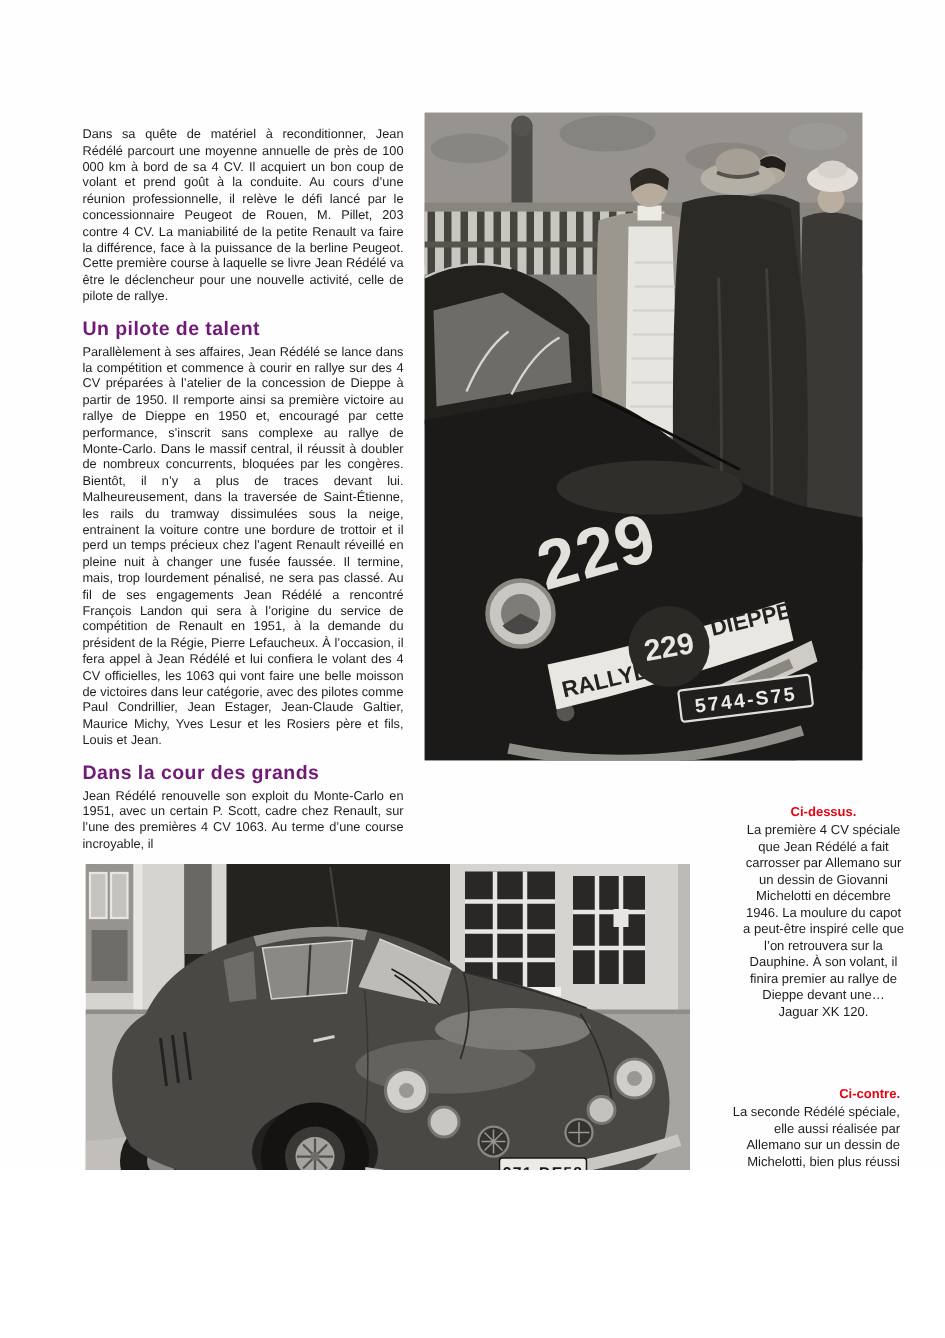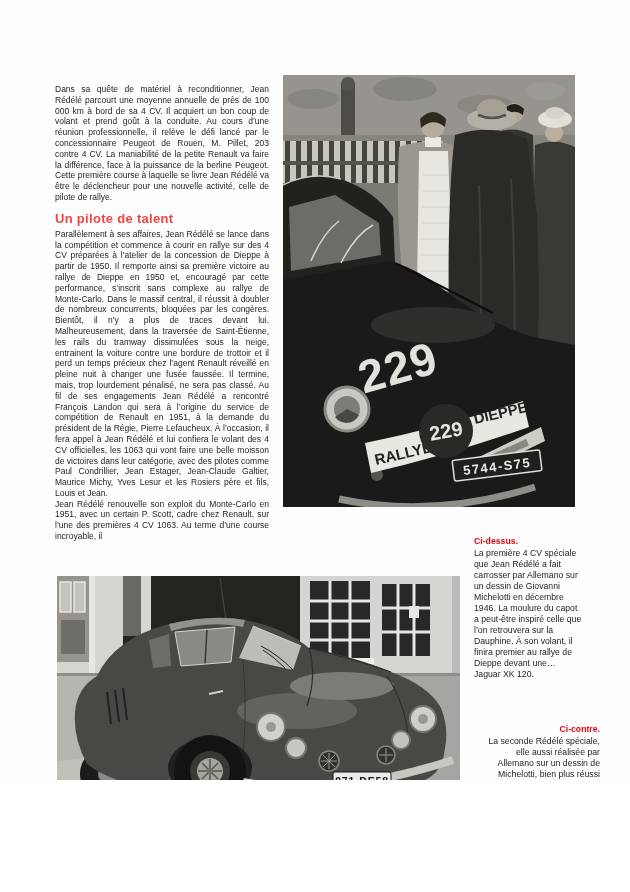--- a/index.html
+++ b/index.html
@@ -4,48 +4,49 @@
 <style>
   html,body{margin:0;padding:0;background:#ffffff;}
   .page{
     position:relative;width:630px;height:780px;background:#fefefe;overflow:hidden;
     font-family:"Liberation Sans",sans-serif;color:#1d1d1b;
   }
   
   .col-left{position:absolute;left:55px;top:84px;width:214px;text-align:justify;
     font-size:8.5px;line-height:10.8px;letter-spacing:0;}
   .col-left p{margin:0;}
-  .col-left h2{font-size:13px;line-height:15px;font-weight:bold;color:#ef4444;
+  .col-left h2{font-size:13px;line-height:15px;font-weight:bold;color:#701a75;
     margin:8px 0 3px 0;letter-spacing:.3px;}
   
   figure{margin:0;padding:0;}
   .photo-top{position:absolute;left:283px;top:75px;width:292px;height:432px;}
   .photo-bottom{position:absolute;left:57px;top:576px;width:403px;height:244px;}
   .photo-top svg,.photo-bottom svg{display:block;width:100%;height:100%;}
   
   .caption{position:absolute;font-size:8.7px;line-height:11px;color:#1d1d1b;}
   .caption h3{margin:0 0 1px 0;font-size:8.7px;font-weight:bold;color:#e30613;}
   .caption p{margin:0;}
-  .caption-above{top:536px;right:46px;width:110px;text-align:left;}
+  .caption-above{top:536px;right:26px;width:110px;text-align:center;}
   .caption-side{top:724px;left:488px;width:112px;text-align:right;}
   
   .footer{position:absolute;top:822px;right:53px;display:flex;align-items:baseline;gap:7px;
     color:#701a75;font-style:italic;}
   .footer .ftext{font-size:7.3px;letter-spacing:.2px;}
   .footer .fnum{font-size:12px;font-weight:bold;}
 </style>
 </head>
 <body>
 
 <div class="page">
 
   <div class="col-left">
     <p>Dans sa quête de matériel à reconditionner, Jean Rédélé parcourt une moyenne annuelle de près de 100 000 km à bord de sa 4 CV. Il acquiert un bon coup de volant et prend goût à la conduite. Au cours d’une réunion professionnelle, il relève le défi lancé par le concessionnaire Peugeot de Rouen, M. Pillet, 203 contre 4 CV. La maniabilité de la petite Renault va faire la différence, face à la puissance de la berline Peugeot. Cette première course à laquelle se livre Jean Rédélé va être le déclencheur pour une nouvelle activité, celle de pilote de rallye.</p>
     <h2>Un pilote de talent</h2>
     <p>Parallèlement à ses affaires, Jean Rédélé se lance dans la compétition et commence à courir en rallye sur des 4 CV préparées à l’atelier de la concession de Dieppe à partir de 1950. Il remporte ainsi sa première victoire au rallye de Dieppe en 1950 et, encouragé par cette performance, s’inscrit sans complexe au rallye de Monte-Carlo. Dans le massif central, il réussit à doubler de nombreux concurrents, bloquées par les congères. Bientôt, il n’y a plus de traces devant lui. Malheureusement, dans la traversée de Saint-Étienne, les rails du tramway dissimulées sous la neige, entrainent la voiture contre une bordure de trottoir et il perd un temps précieux chez l’agent Renault réveillé en pleine nuit à changer une fusée faussée. Il termine, mais, trop lourdement pénalisé, ne sera pas classé. Au fil de ses engagements Jean Rédélé a rencontré François Landon qui sera à l’origine du service de compétition de Renault en 1951, à la demande du président de la Régie, Pierre Lefaucheux. À l’occasion, il fera appel à Jean Rédélé et lui confiera le volant des 4 CV officielles, les 1063 qui vont faire une belle moisson de victoires dans leur catégorie, avec des pilotes comme Paul Condrillier, Jean Estager, Jean-Claude Galtier, Maurice Michy, Yves Lesur et les Rosiers père et fils, Louis et Jean.</p>
+    <h2>Dans la cour des grands</h2>
     <p>Jean Rédélé renouvelle son exploit du Monte-Carlo en 1951, avec un certain P. Scott, cadre chez Renault, sur l’une des premières 4 CV 1063. Au terme d’une course incroyable, il</p>
   </div>
 
   <figure class="photo-top">
     <svg viewBox="0 0 292 432" preserveAspectRatio="none">
 
       <rect width="292" height="432" fill="#8e8c88"></rect>
       <rect width="292" height="66" fill="#97948f"></rect>
       <ellipse cx="30" cy="24" rx="26" ry="10" fill="#81807b" opacity=".7"></ellipse>
       <ellipse cx="122" cy="14" rx="32" ry="12" fill="#7f7d79" opacity=".7"></ellipse>

